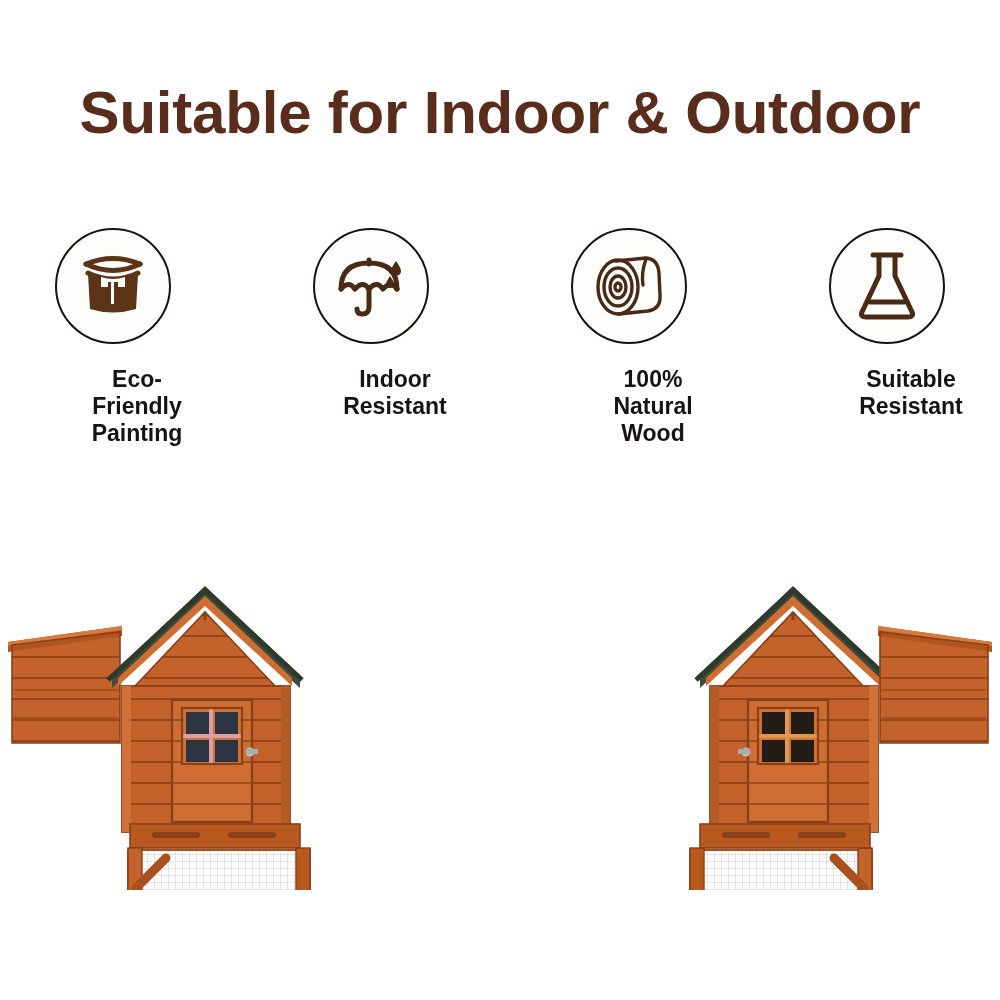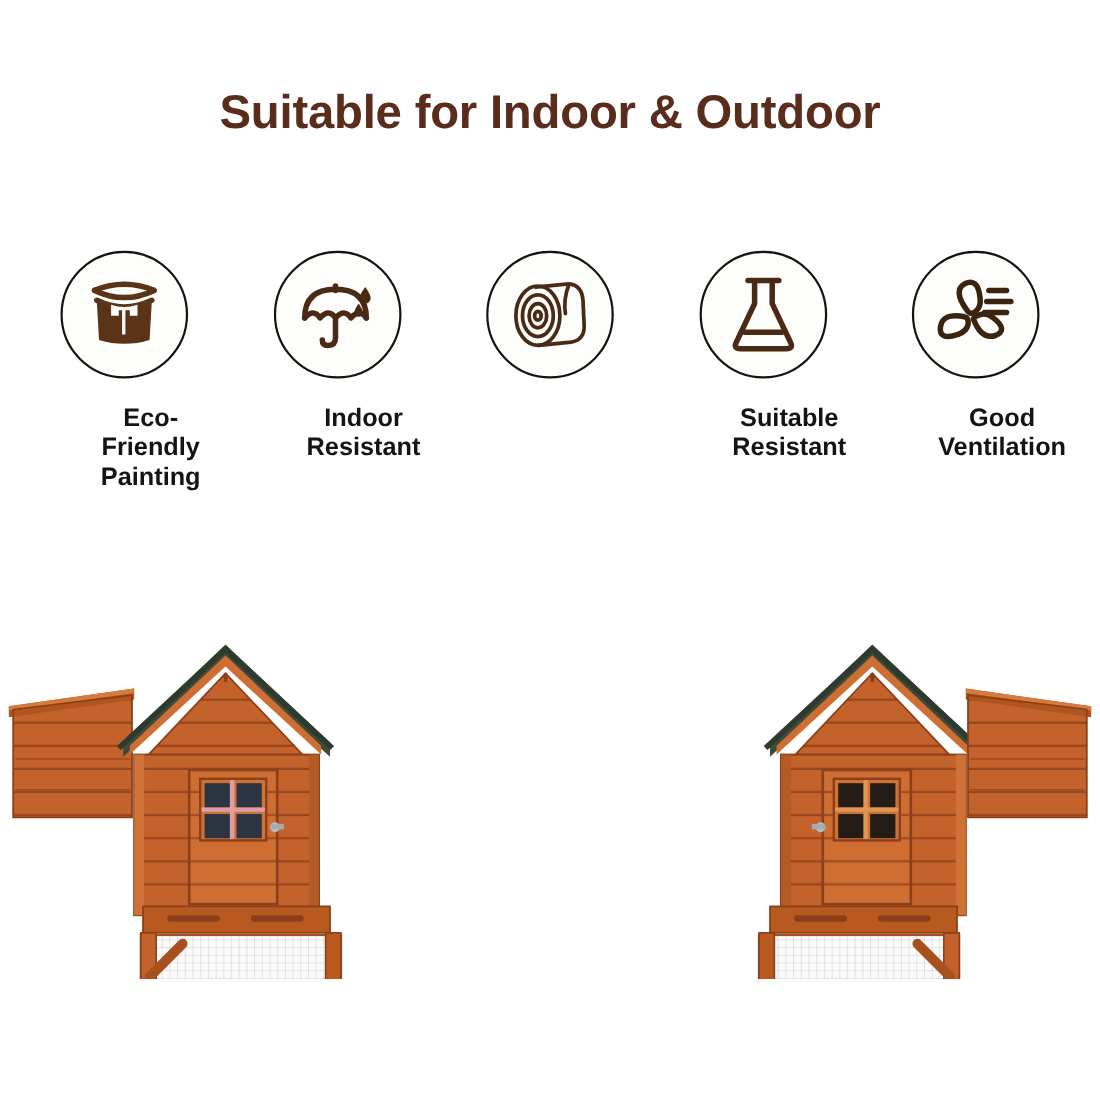--- a/index.html
+++ b/index.html
@@ -19,21 +19,21 @@
     background: #ffffff;
   }
 
   
   .title {
     position: absolute;
     top: 78px;
     left: 0;
     width: 1000px;
     text-align: center;
-    font-size: 43px;
+    font-size: 60px;
     font-weight: bold;
     color: #5a2c1b;
     letter-spacing: -0.2px;
     font-family: "Liberation Sans", sans-serif;
   }
 
   
   .features {
     position: absolute;
     top: 228px;
@@ -142,56 +142,40 @@
               <path d="M26 8 L56 5 q12 1 13 15 l1 22 q1 14 -12 16 L29 61"></path>
               <ellipse cx="28" cy="34" rx="20" ry="27"></ellipse>
               <ellipse cx="28" cy="34" rx="14" ry="19"></ellipse>
               <ellipse cx="28" cy="34" rx="8" ry="11"></ellipse>
               <ellipse cx="28" cy="34" rx="3" ry="4"></ellipse>
               <path d="M56 6 q-5 14 -3 26"></path>
             </g>
           </svg>
         </span>
       </div>
+      <div class="feature-label">100%
+Natural Wood</div>
     </div>
 
     <div class="feature">
       <div class="circle">
         <span>
           <svg width="64" height="72" viewBox="0 0 64 72">
             <g fill="none" stroke="#4a2a14" stroke-width="5" stroke-linejoin="round" stroke-linecap="round">
               <path d="M18 5 h28"></path>
               <path d="M24 6 v20 L7 62 q-2 5 4 5 h42 q6 0 4 -5 L40 26 V6"></path>
               <path d="M15 52 h34"></path>
             </g>
           </svg>
         </span>
       </div>
       <div class="feature-label">Suitable
 Resistant</div>
     </div>
 
-    <div class="feature">
-      <div class="circle">
-        <span>
-          <svg width="78" height="68" viewBox="0 0 78 68">
-            <g fill="none" stroke="#3a2410" stroke-width="5" stroke-linejoin="round" stroke-linecap="round">
-              <path d="M31 30 q-13 -18 -2 -24 q12 -6 14 13 q1 8 -4 12 q-5 4 -8 -1 Z"></path>
-              <path d="M29 36 q-20 -4 -22 9 q-2 13 16 7 q8 -3 9 -9 q1 -6 -3 -7 Z"></path>
-              <path d="M37 38 q7 19 20 15 q12 -5 -2 -16 q-6 -5 -12 -3 q-6 2 -6 4 Z"></path>
-              <path d="M51 12 h16"></path>
-              <path d="M49 22 h22"></path>
-              <path d="M47 32 h20"></path>
-            </g>
-          </svg>
-        </span>
-      </div>
-      <div class="feature-label">Good
-Ventilation</div>
-    </div>
 
   </div>
 
   <div class="product">
     <svg width="1000" height="400" viewBox="0 0 1000 400">
       <defs>
 
         <pattern id="planks" width="10" height="21" patternUnits="userSpaceOnUse">
           <rect width="10" height="21" fill="#c4622b"></rect>
           <rect y="19" width="10" height="2" fill="#96451c"></rect>

